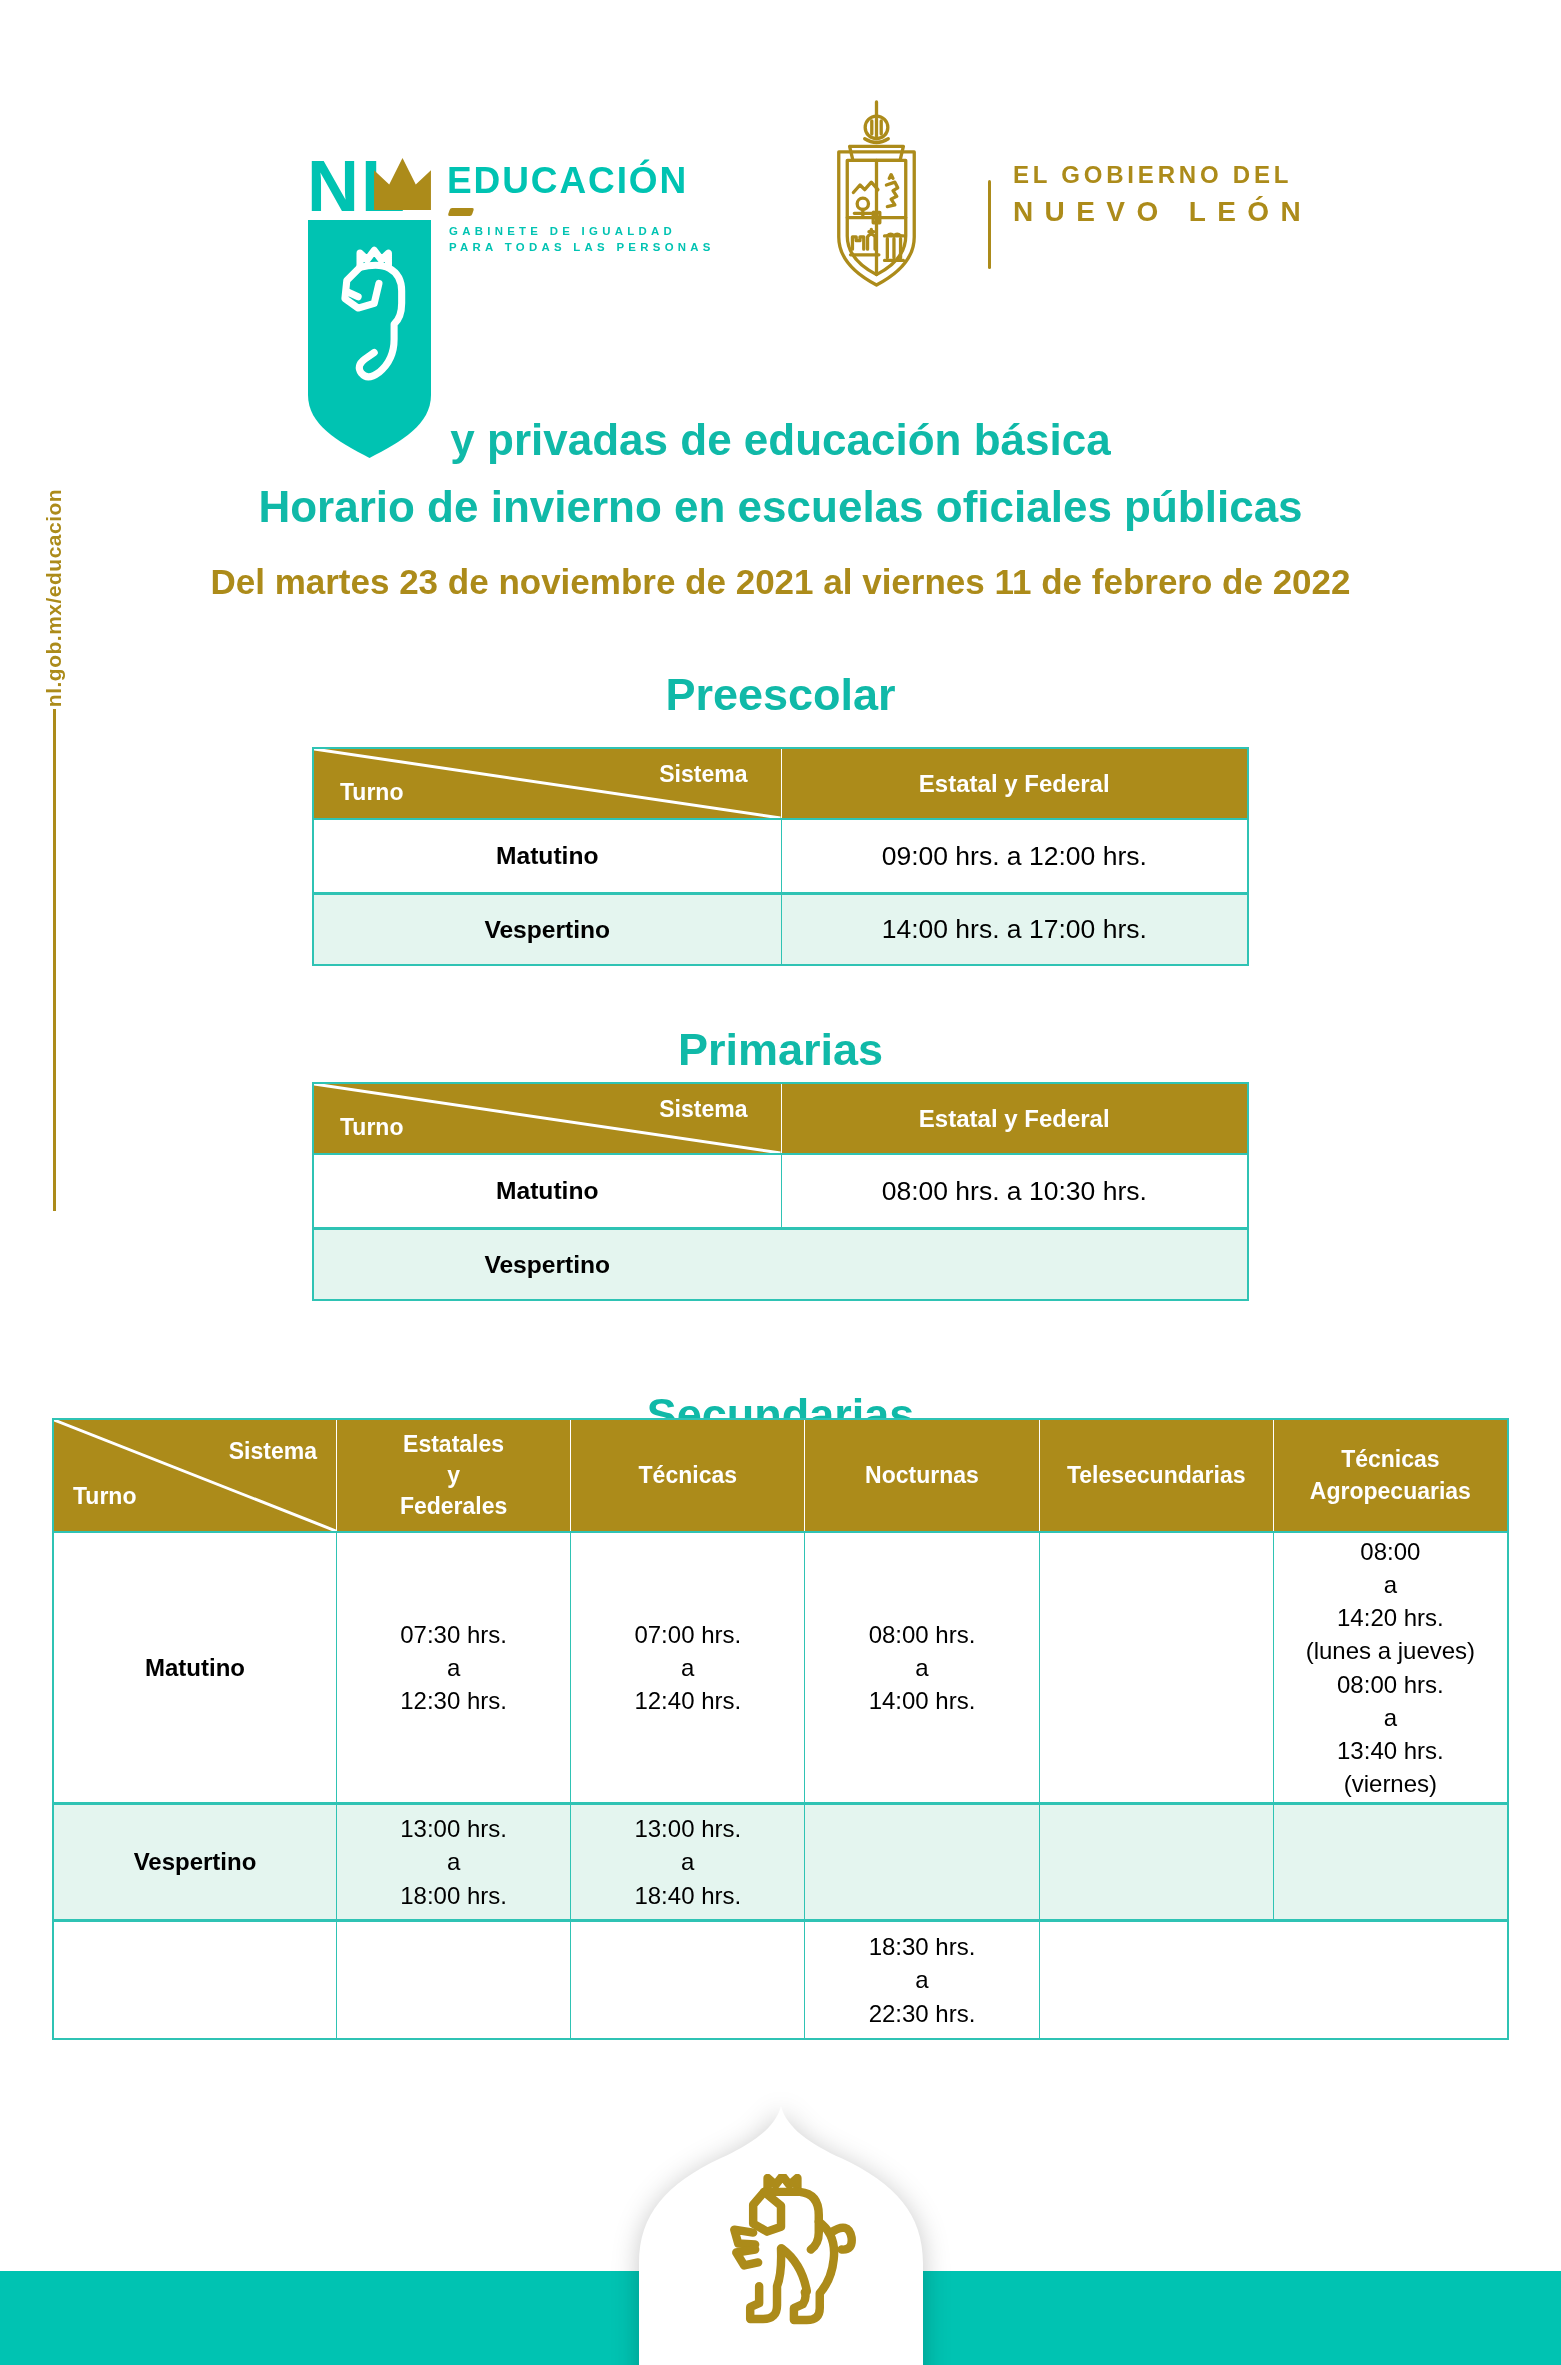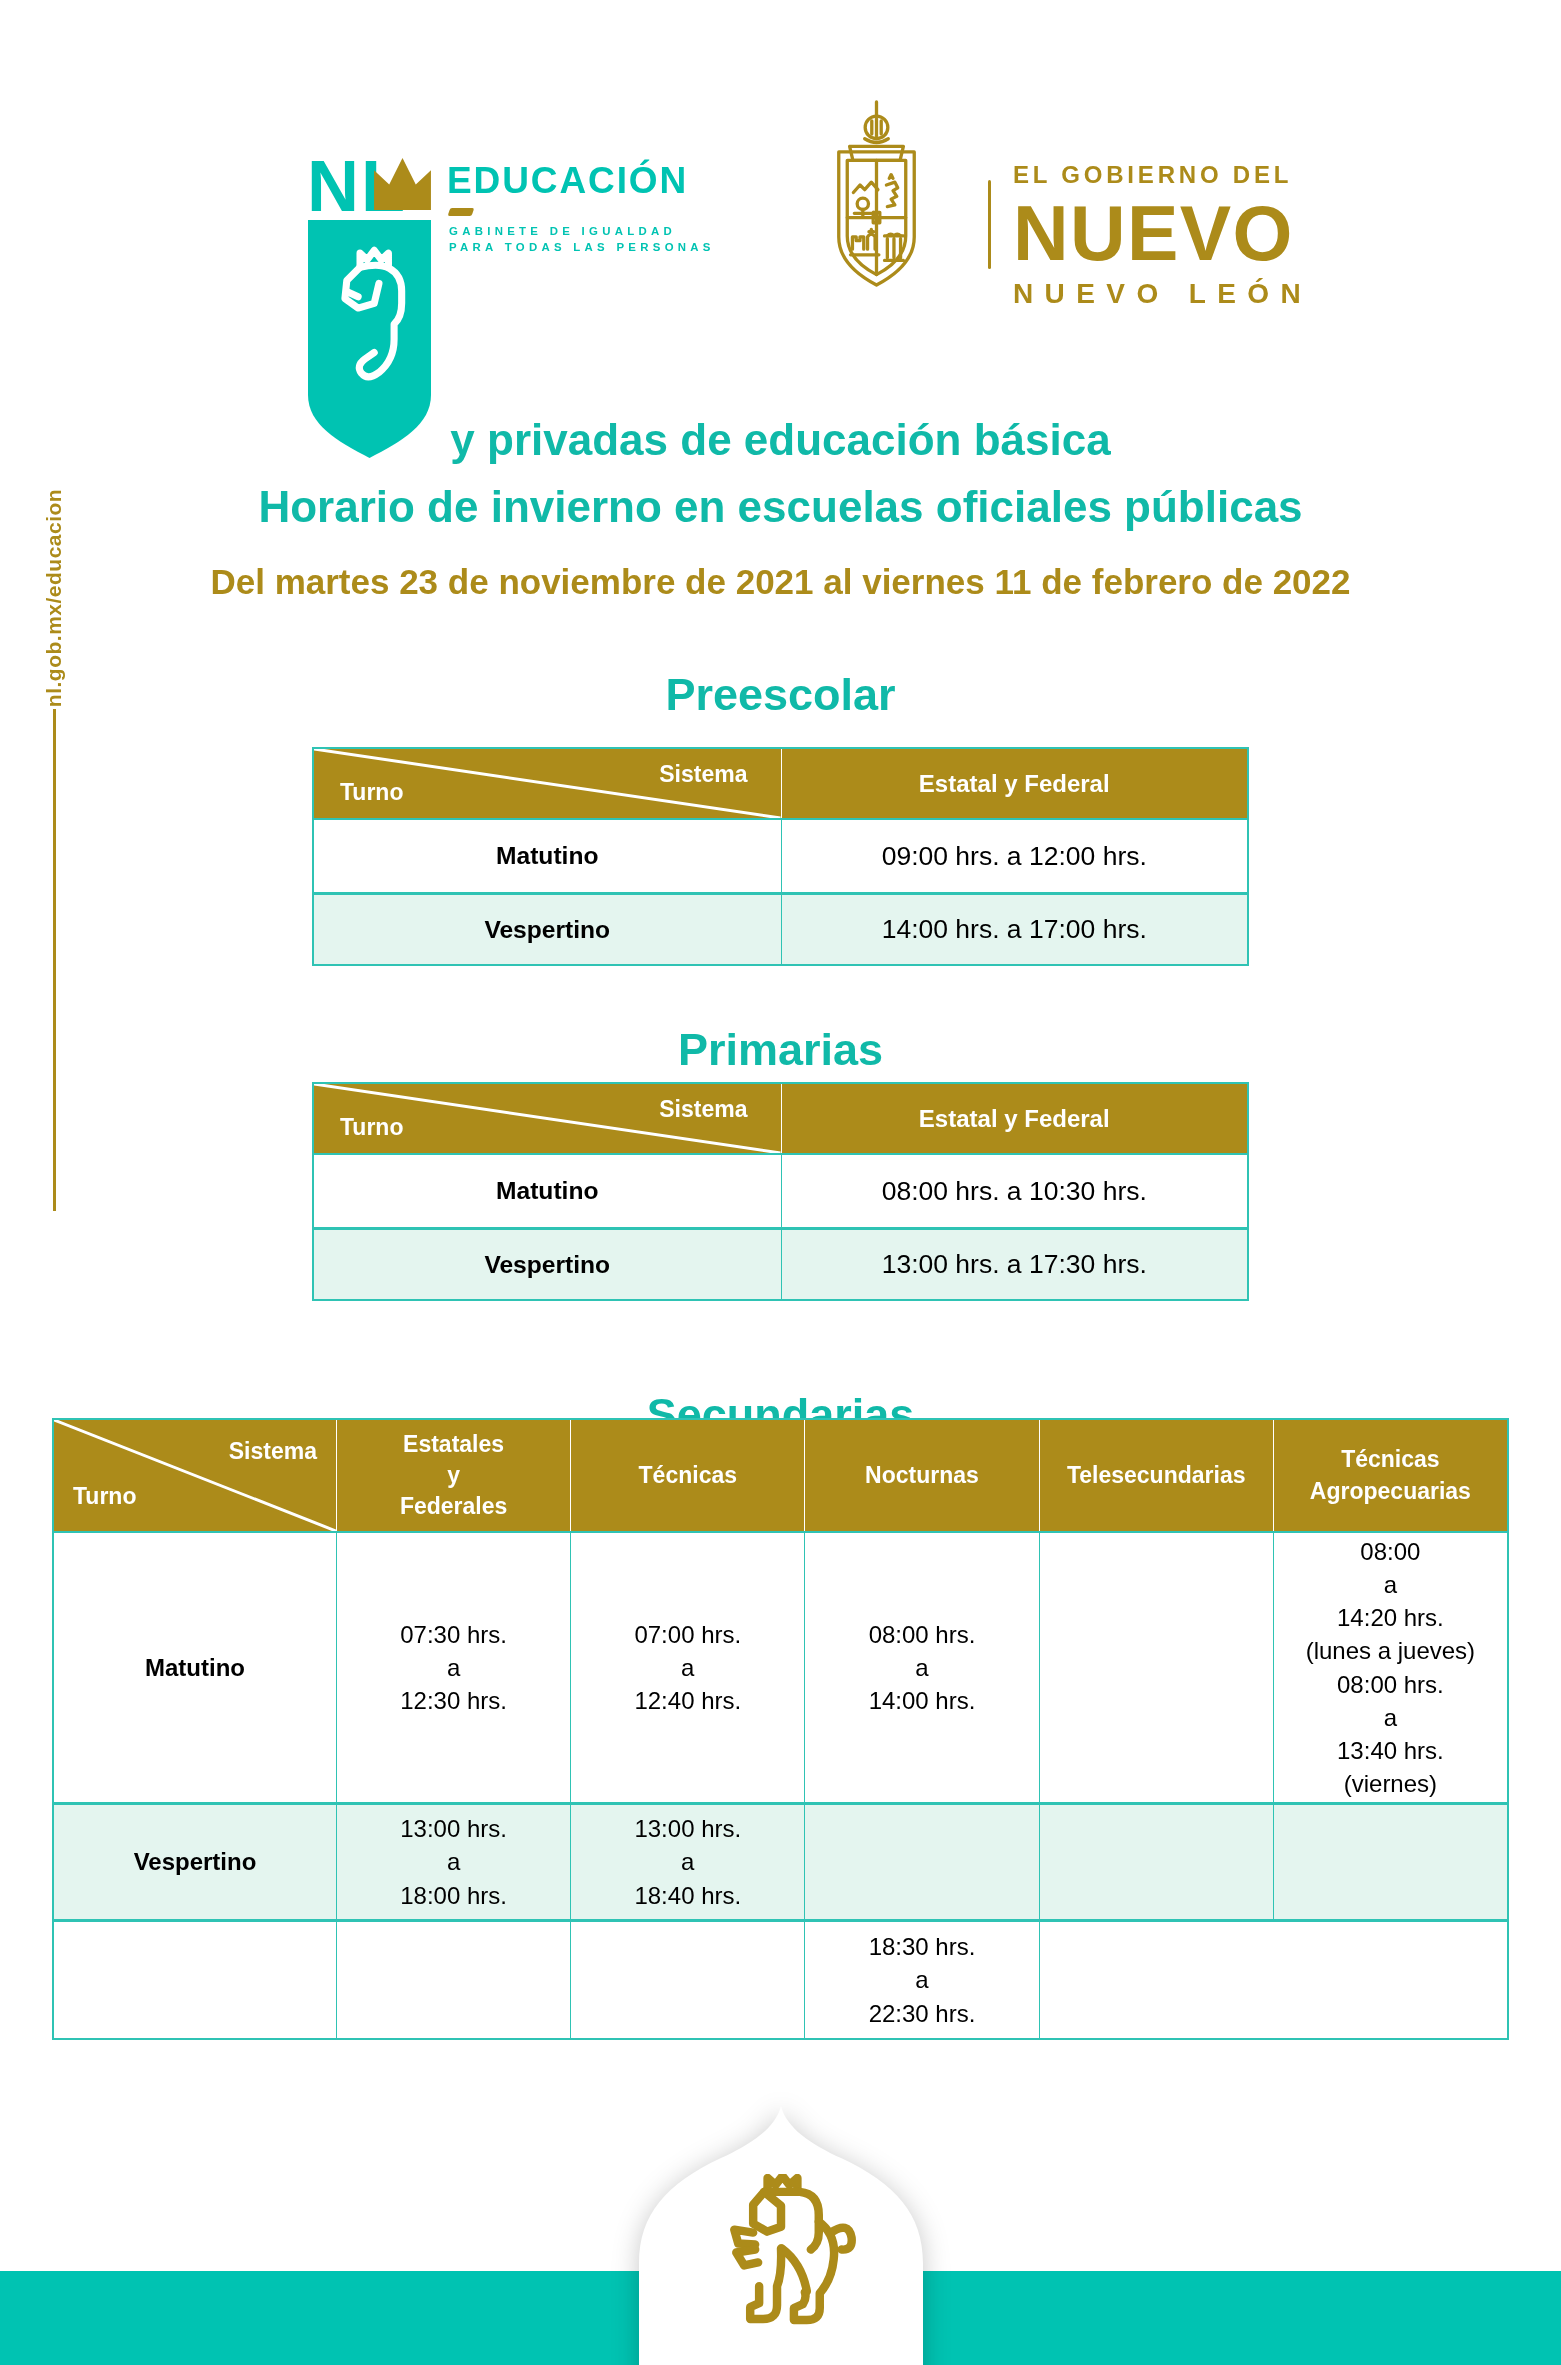--- a/index.html
+++ b/index.html
@@ -123,21 +123,20 @@
     <path d="M200,296 V336 M214,296 V336 M228,296 V336"></path>
     <path d="M194,290 H234 M194,342 H234"></path>
     <path d="M200,290 Q207,282 214,290 Q221,282 228,290"></path>
     <path d="M170,240 H184 V262 H170 Z M170,240 L184,262"></path>
   </g>
 </svg>
 
 <div class="abs gov-divider"></div>
 <div class="abs gov-block">
   <div class="gov-line1">EL GOBIERNO DEL</div>
-  <div class="gov-line2">NUEVO</div>
   <div class="gov-line3">NUEVO LEÓN</div>
 </div>
 
 <div class="abs side-label">nl.gob.mx/educacion</div>
 <div class="abs side-line"></div>
 
 <div class="abs page-title">
   <div>y privadas de educación básica</div>
   <div>Horario de invierno en escuelas oficiales públicas</div>
 </div>
@@ -178,21 +177,20 @@
       <span class="corner-bottom">Turno</span>
     </div>
     <div class="hcell">Estatal y Federal</div>
   </div>
   <div class="brow">
     <div class="bcell turno">Matutino</div>
     <div class="bcell time">08:00 hrs. a 10:30 hrs.</div>
   </div>
   <div class="brow mint">
     <div class="bcell turno">Vespertino</div>
-    <div class="bcell time">13:00 hrs. a 17:30 hrs.</div>
   </div>
 </div>
 
 <div class="abs section-heading" style="top:1392px;">Secundarias</div>
 
 <div class="tbl t6">
   <div class="hrow">
     <div class="hcell">
       <svg class="corner-svg" viewBox="0 0 100 100" preserveAspectRatio="none">
         <line x1="0" y1="0" x2="100" y2="100" stroke="#ffffff" stroke-width="3" vector-effect="non-scaling-stroke"></line>

